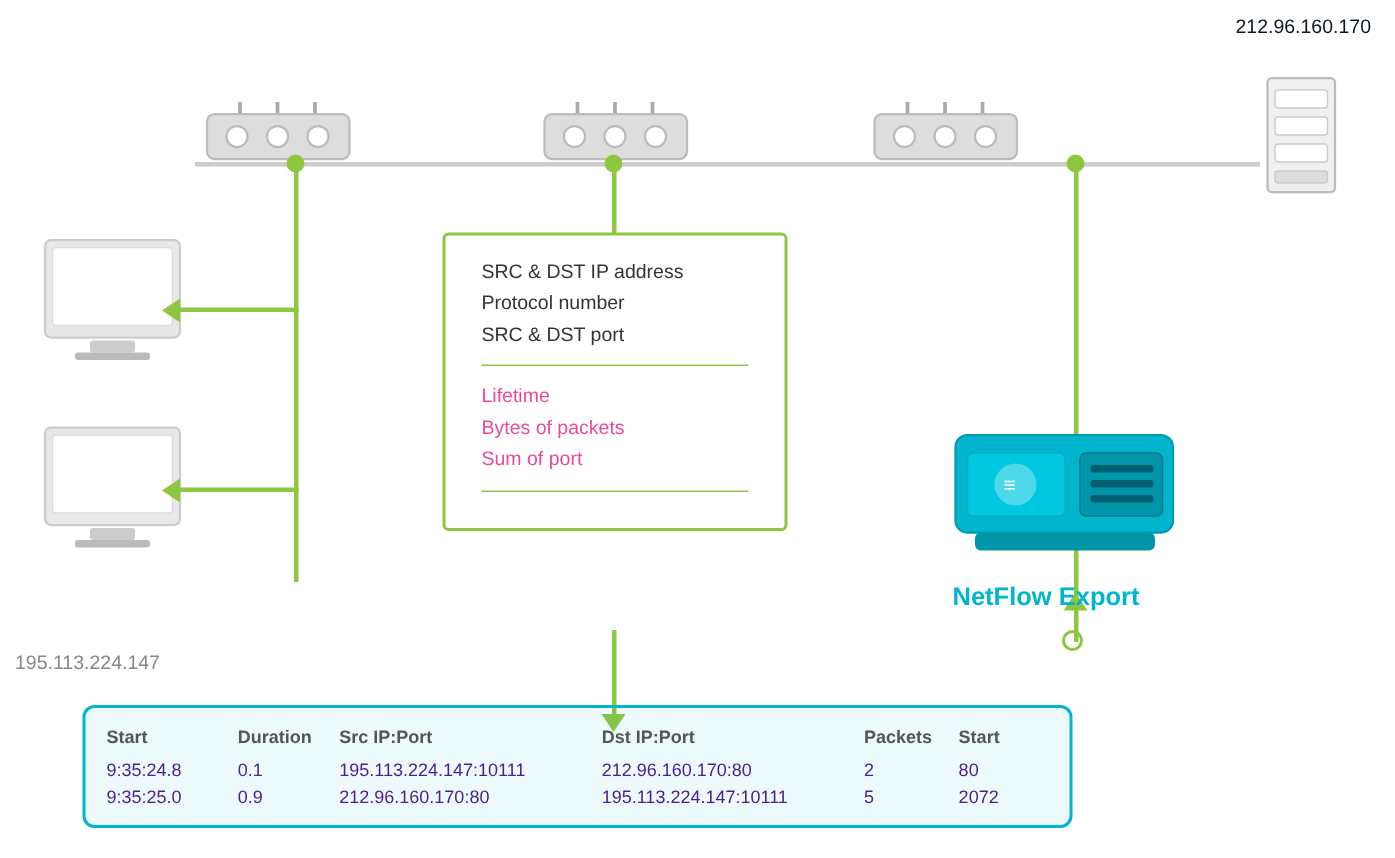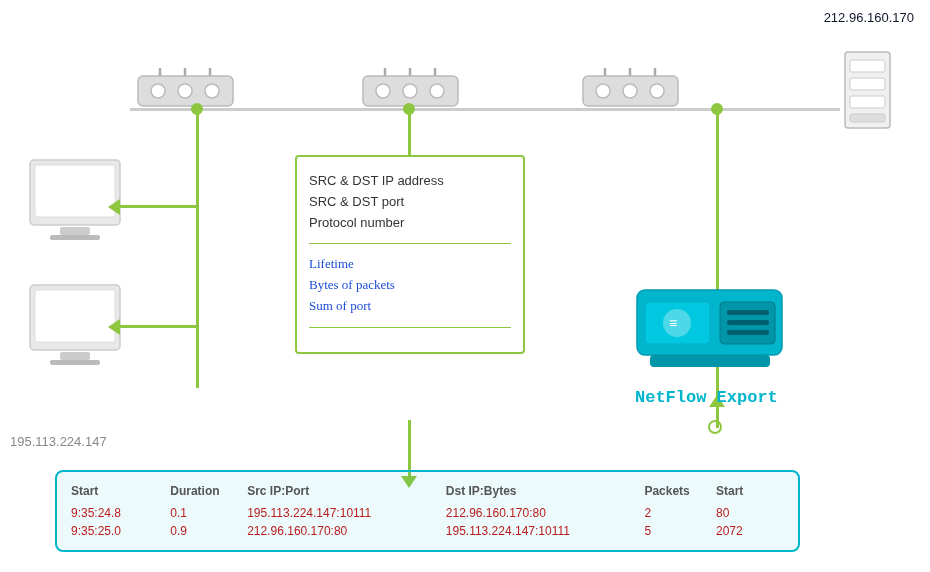--- a/index.html
+++ b/index.html
@@ -89,66 +89,64 @@
 
     
     .info-box {
       position: absolute;
       top: 155px;
       left: 295px;
       width: 230px;
       border: 2.5px solid #8dc63f;
       border-radius: 4px;
       background: #fff;
-      padding: 14px 12px;
+      padding: 14px 24px;
     }
 
     .info-box .section-title {
       color: #333;
       font-size: 13px;
       line-height: 1.6;
     }
 
     .info-box .divider {
       border: none;
       border-top: 1.5px solid #8dc63f;
       margin: 10px 0;
     }
 
     .info-box .section-sub {
-      color: #1d4ed8;
+      color: #ec4899;
       font-size: 13px;
       line-height: 1.6;
-      font-family: Liberation Serif, serif;
     }
 
     .info-box .section-others {
       color: #8dc63f;
       font-size: 13px;
       margin-top: 2px;
     }
 
     
     .netflow-label {
       position: absolute;
       top: 388px;
       left: 635px;
       color: #00b5cc;
       font-size: 17px;
       font-weight: 600;
       white-space: nowrap;
-      font-family: Liberation Mono, monospace;
     }
 
     
     .flow-table-container {
       position: absolute;
       bottom: 20px;
       left: 55px;
-      width: 745px;
+      width: 660px;
       border: 2px solid #00b5cc;
       border-radius: 8px;
       background: rgba(0,181,204,0.07);
       padding: 10px 14px;
     }
 
     .flow-table {
       width: 100%;
       border-collapse: collapse;
       font-size: 12px;
@@ -156,21 +154,21 @@
 
     .flow-table th {
       color: #555;
       font-weight: 700;
       text-align: left;
       padding: 2px 8px 6px 0;
       font-size: 12px;
     }
 
     .flow-table td {
-      color: #b91c1c;
+      color: #4c1d95;
       padding: 2px 24px 2px 0;
       font-size: 12px;
     }
 
     
     .circle-dot {
       position: absolute;
       width: 12px;
       height: 12px;
       border-radius: 50%;
@@ -318,37 +316,37 @@
       <rect x="92" y="50" width="42" height="5" rx="2" fill="#006070"></rect>
 
       <rect x="15" y="75" width="120" height="12" rx="4" fill="#0095a8"></rect>
     </svg>
   </div>
 
   <div class="netflow-label">NetFlow Export</div>
 
   <div class="info-box">
     <div class="section-title">SRC &amp; DST IP address</div>
+    <div class="section-title">Protocol number</div>
     <div class="section-title">SRC &amp; DST port</div>
-    <div class="section-title">Protocol number</div>
     <hr class="divider">
     <div class="section-sub">Lifetime</div>
     <div class="section-sub">Bytes of packets</div>
     <div class="section-sub">Sum of port</div>
     <hr class="divider">
   </div>
 
   <div class="flow-table-container">
     <table class="flow-table">
       <thead>
         <tr>
           <th>Start</th>
           <th>Duration</th>
           <th>Src IP:Port</th>
-          <th>Dst IP:Bytes</th>
+          <th>Dst IP:Port</th>
           <th>Packets</th>
           <th>Start</th>
         </tr>
       </thead>
       <tbody id="flow-table-body">
       <tr>
             <td>9:35:24.8</td>
             <td>0.1</td>
             <td>195.113.224.147:10111</td>
             <td>212.96.160.170:80</td>

